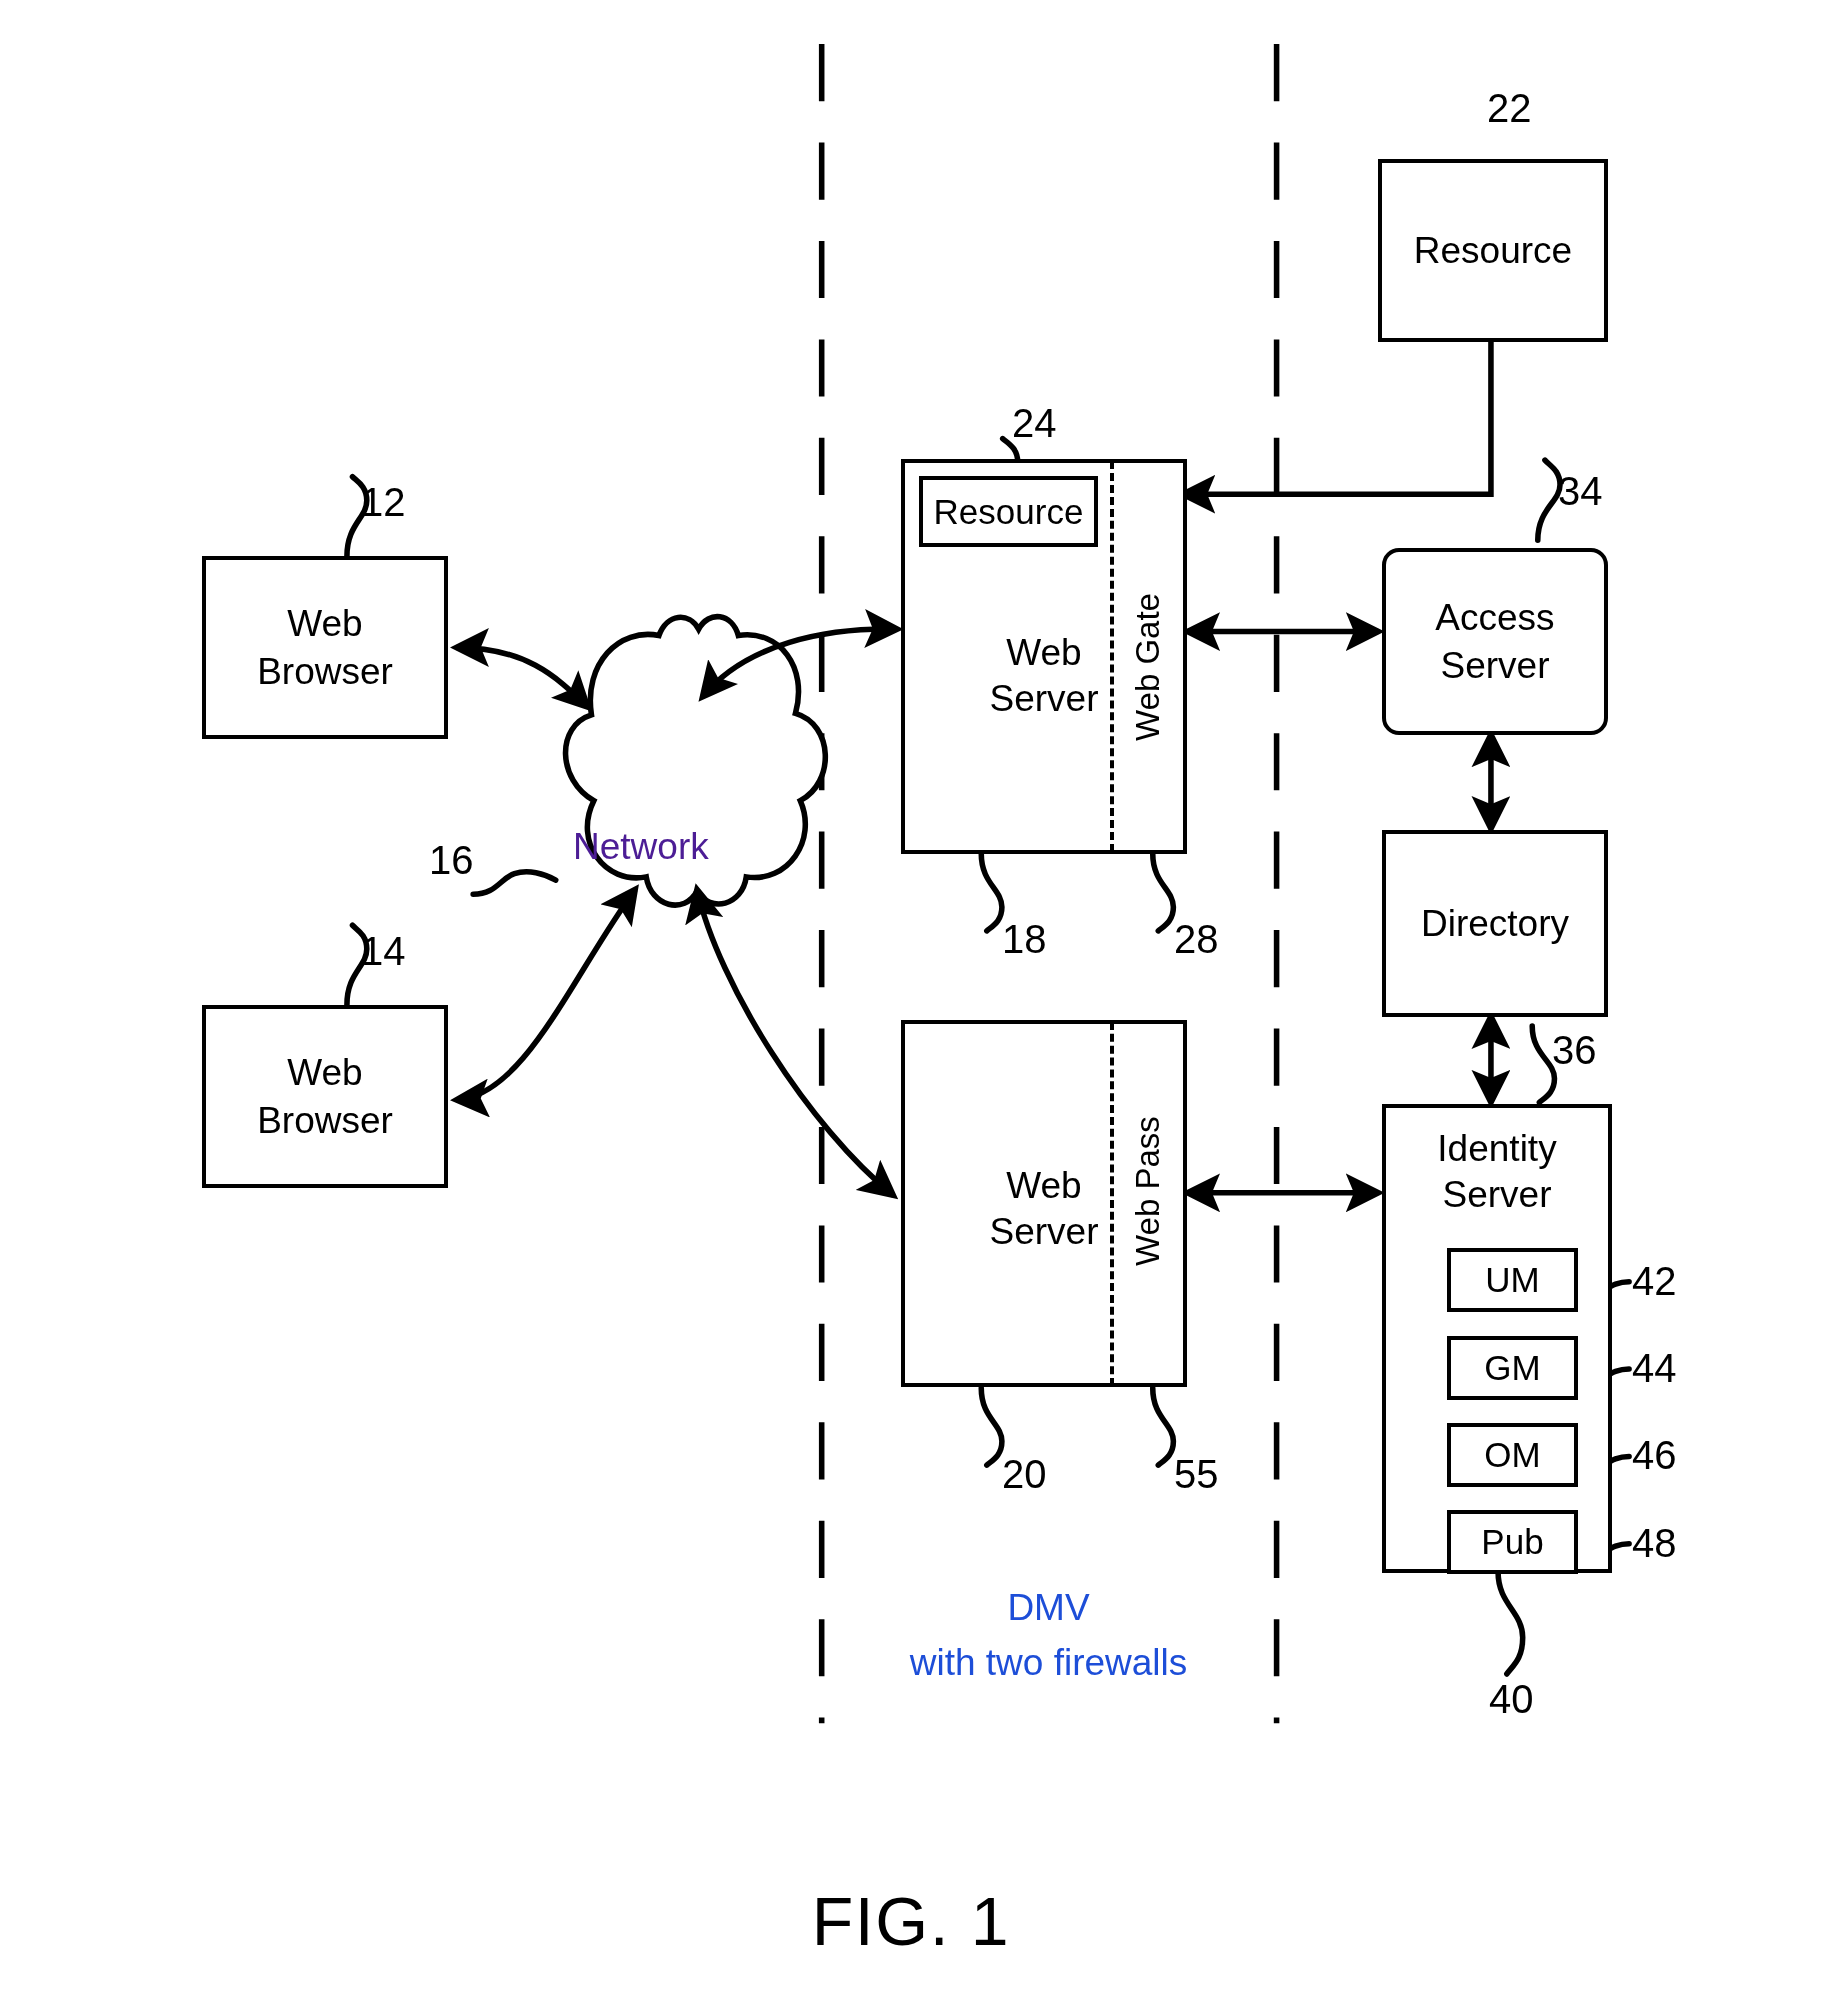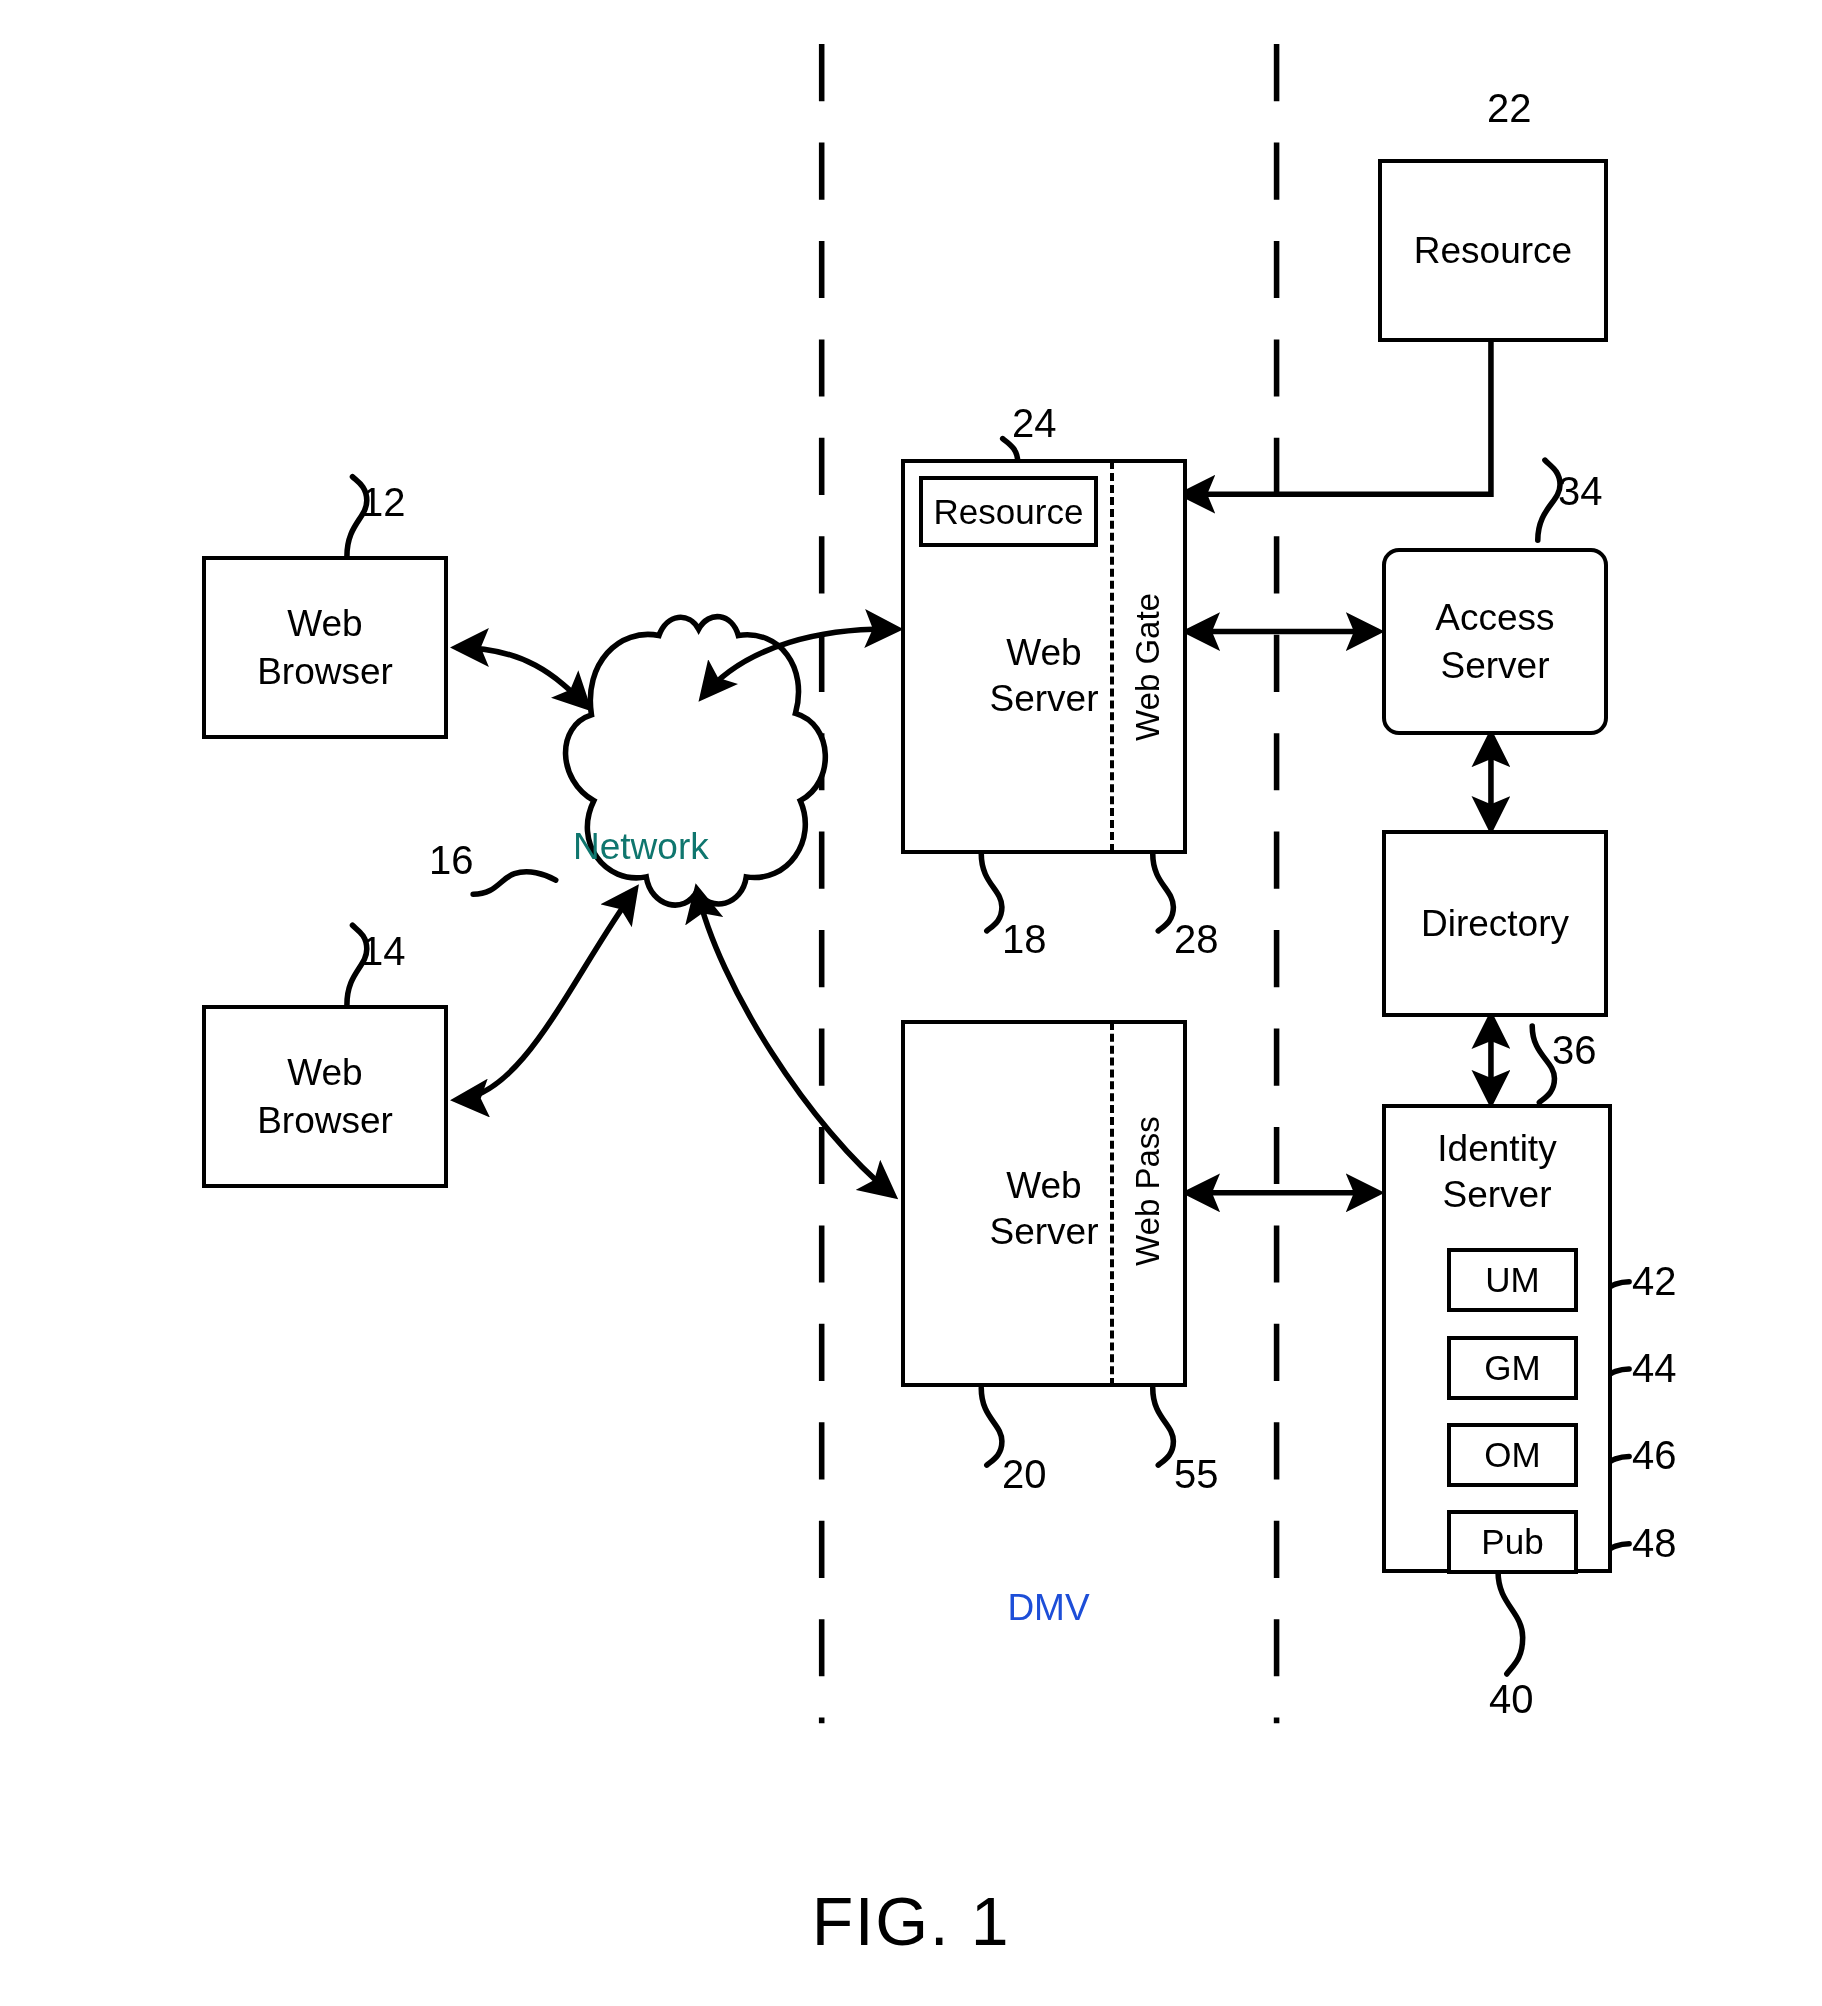--- a/index.html
+++ b/index.html
@@ -77,21 +77,21 @@
     font-size: 68px;
     letter-spacing: 1.6px;
     white-space: nowrap;
     text-align: center;
     color: #000;
   }
   .cloud-label {
     position: absolute;
     font-size: 37px;
     white-space: nowrap;
-    color: #0f766e;
+    color: #4c1d95;
   }
   .node-title-top {
     position: absolute;
     width: 100%;
     left: 0;
     text-align: center;
     font-size: 37px;
     line-height: 1.25;
   }
 </style>
@@ -270,17 +270,18 @@
   <div class="ref-num" style="left:1632px; top:1433px;">46</div>
 
   <div class="inner-box thin" style="left:1447px; top:1510px; width:131px; height:64px;">
     <span>Pub</span>
   </div>
   <div class="ref-num" style="left:1632px; top:1521px;">48</div>
 
   <div class="ref-num" style="left:1489px; top:1677px;">40</div>
 
   <div class="plain-text" style="left:842px; top:1587px; width:413px;">DMV</div>
+  <div class="plain-text" style="left:842px; top:1642px; width:413px;">with  two firewalls</div>
 
   <div class="fig-caption" style="left:0px; top:1882px; width:1822px;">FIG. 1</div>
 
 </div>
 
 
 </body></html>

